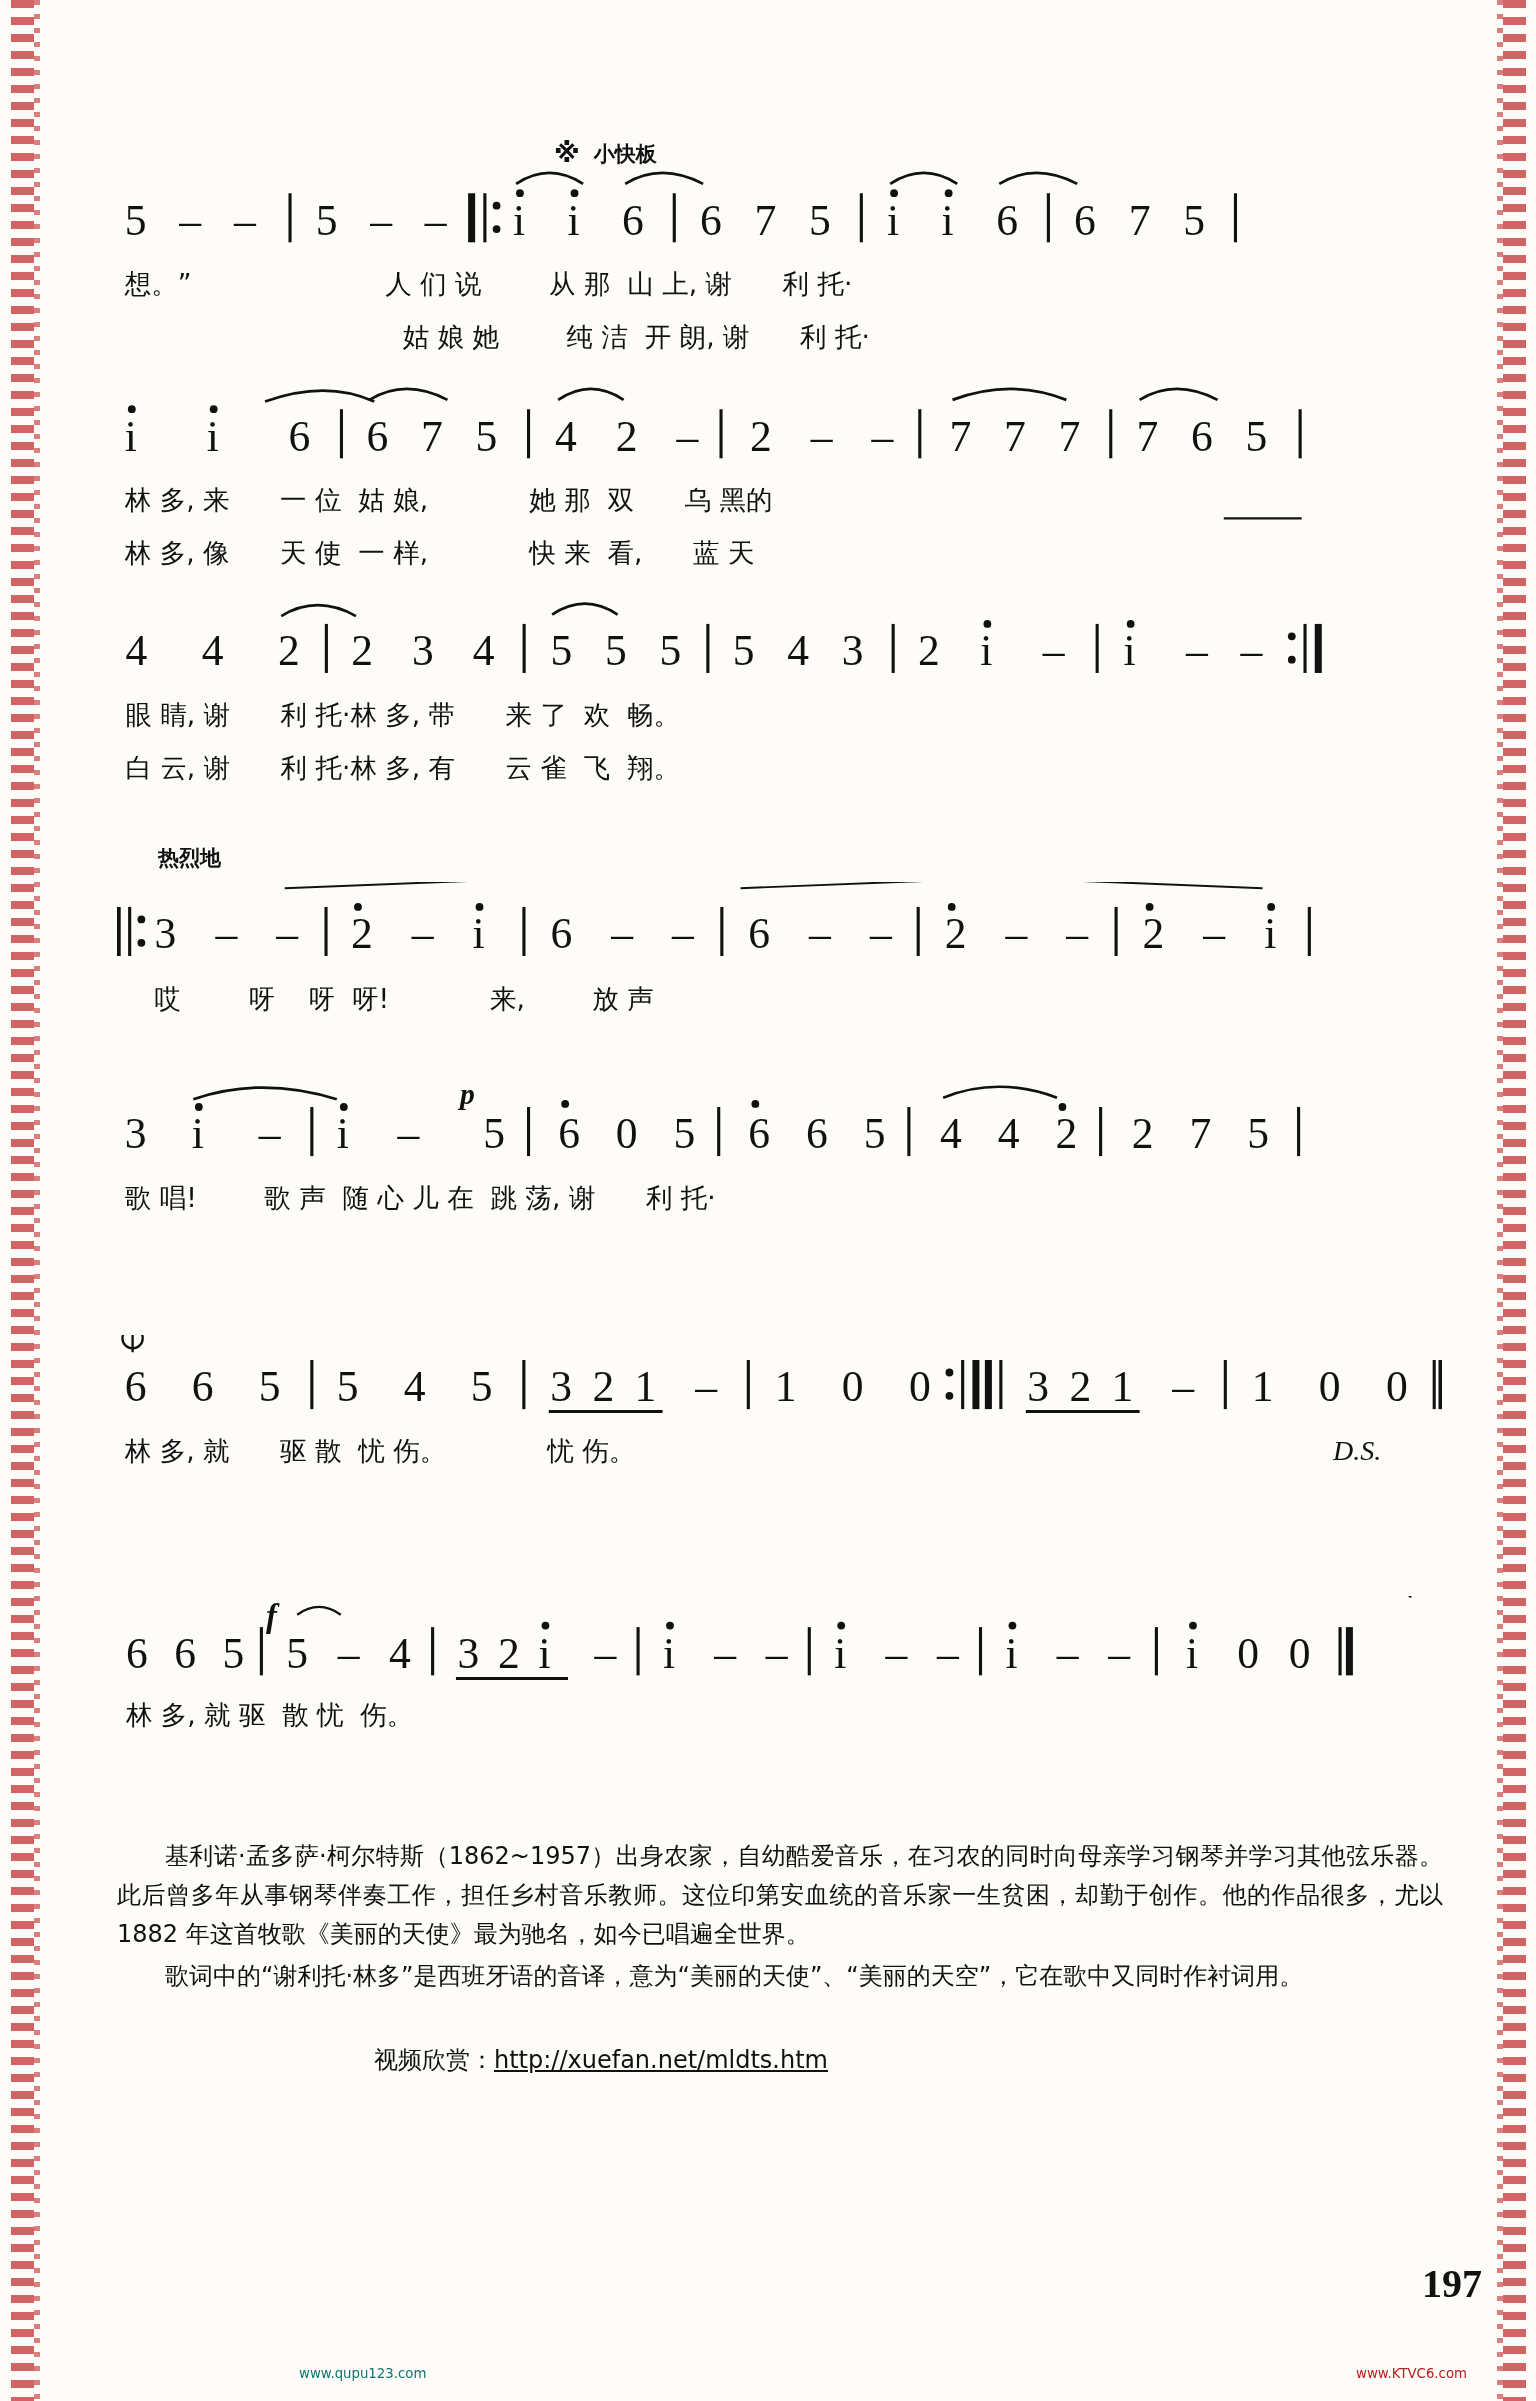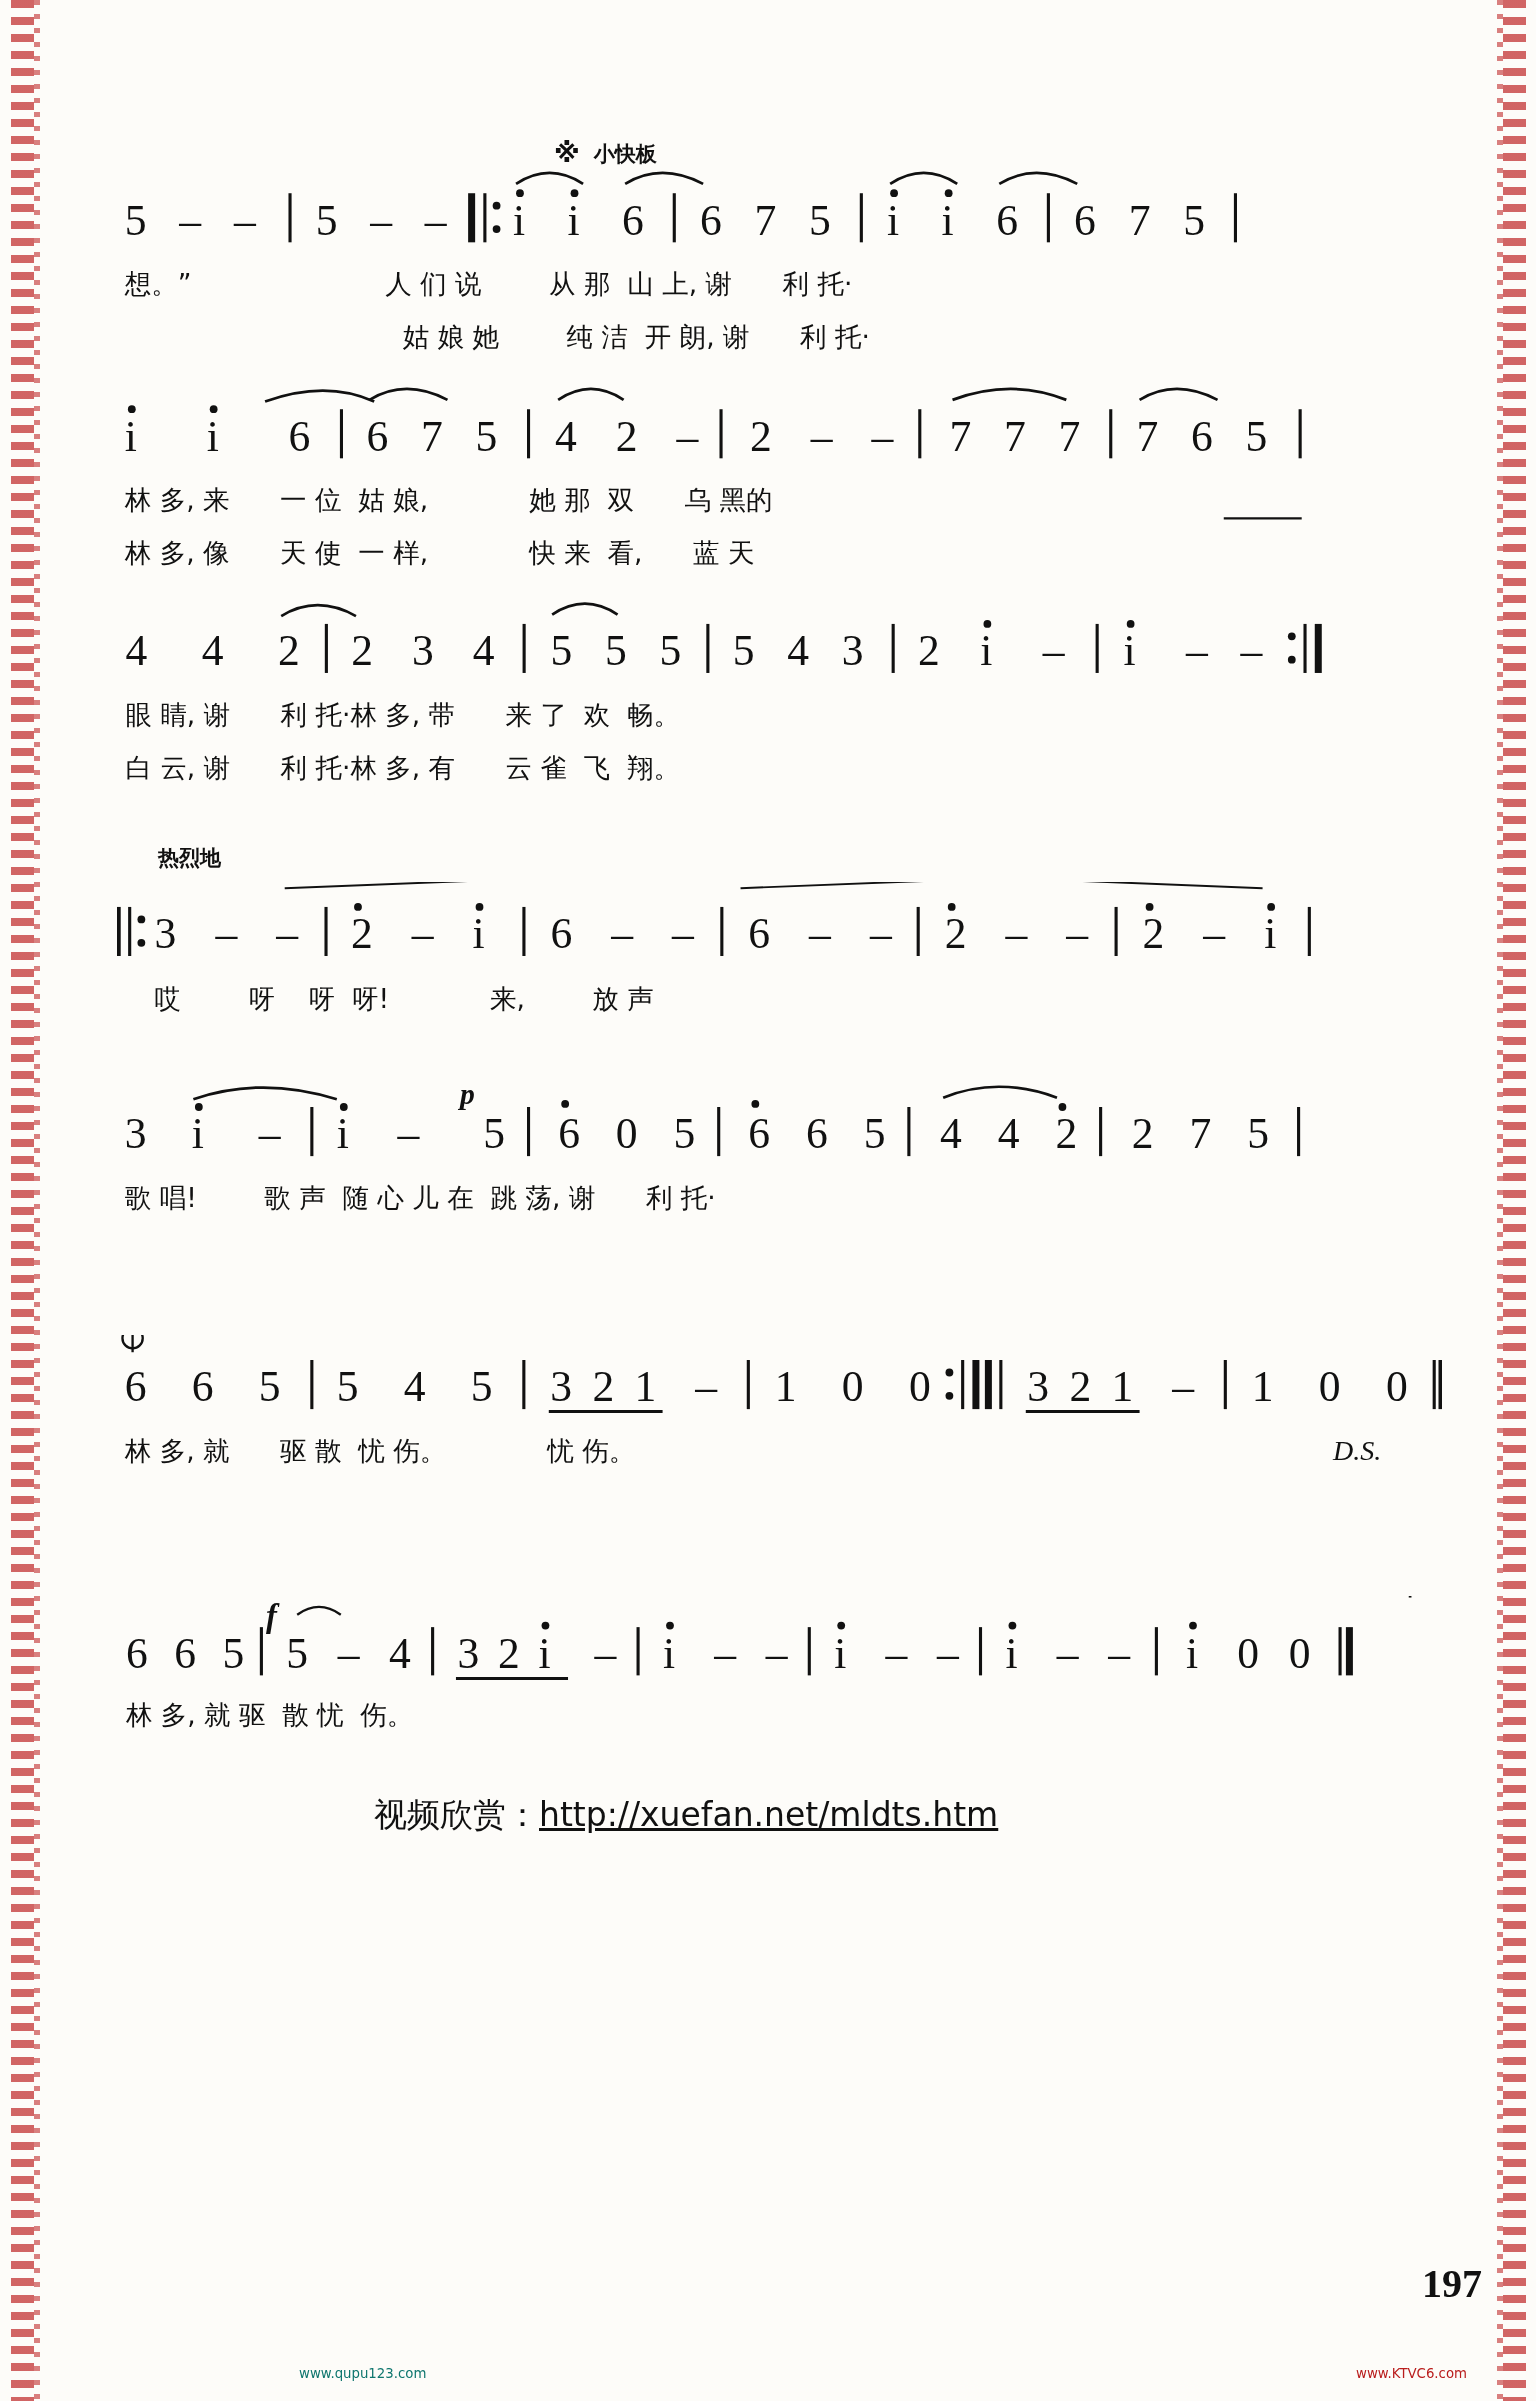--- a/index.html
+++ b/index.html
@@ -51,23 +51,23 @@
   .prose{
     font-family:"DejaVu Sans",sans-serif;
     font-size:24px;
     line-height:1.62;
     color:#111;
     text-align:justify;
     margin-top:17px;
   }
   .prose p{margin:0;text-indent:2em;}
   .video{
-    margin-top:34px;
+    margin-top:48px;
     font-family:"DejaVu Sans",sans-serif;
-    font-size:33px;
+    font-size:24px;
     color:#111;
     padding-left:257px;
   }
   .video .url{text-decoration:underline;}
   .pageno{
     position:absolute;
     right:55px;bottom:94px;
     font-family:"Liberation Serif",serif;
     font-size:40px;font-weight:bold;color:#111;
   }
@@ -485,20 +485,24 @@
         <g stroke="#111">
           <line x1="1570" y1="40" x2="1570" y2="102" stroke-width="4"></line>
           <line x1="1582" y1="40" x2="1582" y2="102" stroke-width="9"></line>
         </g>
         <text x="190" y="40" font-family="Liberation Serif, serif" font-size="42" font-style="italic" font-weight="bold" fill="#111">f</text>
         <path d="M230 24 Q258 4 286 24" stroke="#111" stroke-width="3" fill="none"></path>
         <text x="10" y="165" font-family="DejaVu Sans, sans-serif" font-size="34" fill="#111" xml:space="preserve">林 多, 就 驱  散 忧  伤。</text>
       </svg>
     </div>
 
+    <div class="prose" style="margin-top:78px;">
+      <p>基利诺·孟多萨·柯尔特斯（1862~1957）出身农家，自幼酷爱音乐，在习农的同时向母亲学习钢琴并学习其他弦乐器。此后曾多年从事钢琴伴奏工作，担任乡村音乐教师。这位印第安血统的音乐家一生贫困，却勤于创作。他的作品很多，尤以 1882 年这首牧歌《美丽的天使》最为驰名，如今已唱遍全世界。</p>
+      <p style="margin-top:3.1px;">歌词中的“谢利托·林多”是西班牙语的音译，意为“美丽的天使”、“美丽的天空”，它在歌中又同时作衬词用。</p>
+    </div>
 
     <div class="video">
       <span>视频欣赏：</span><span class="url">http://xuefan.net/mldts.htm</span>
     </div>
   </div>
 
   <div class="pageno">197</div>
   <div class="wm l">www.qupu123.com</div>
   <div class="wm r">www.KTVC6.com</div>
 </div>

